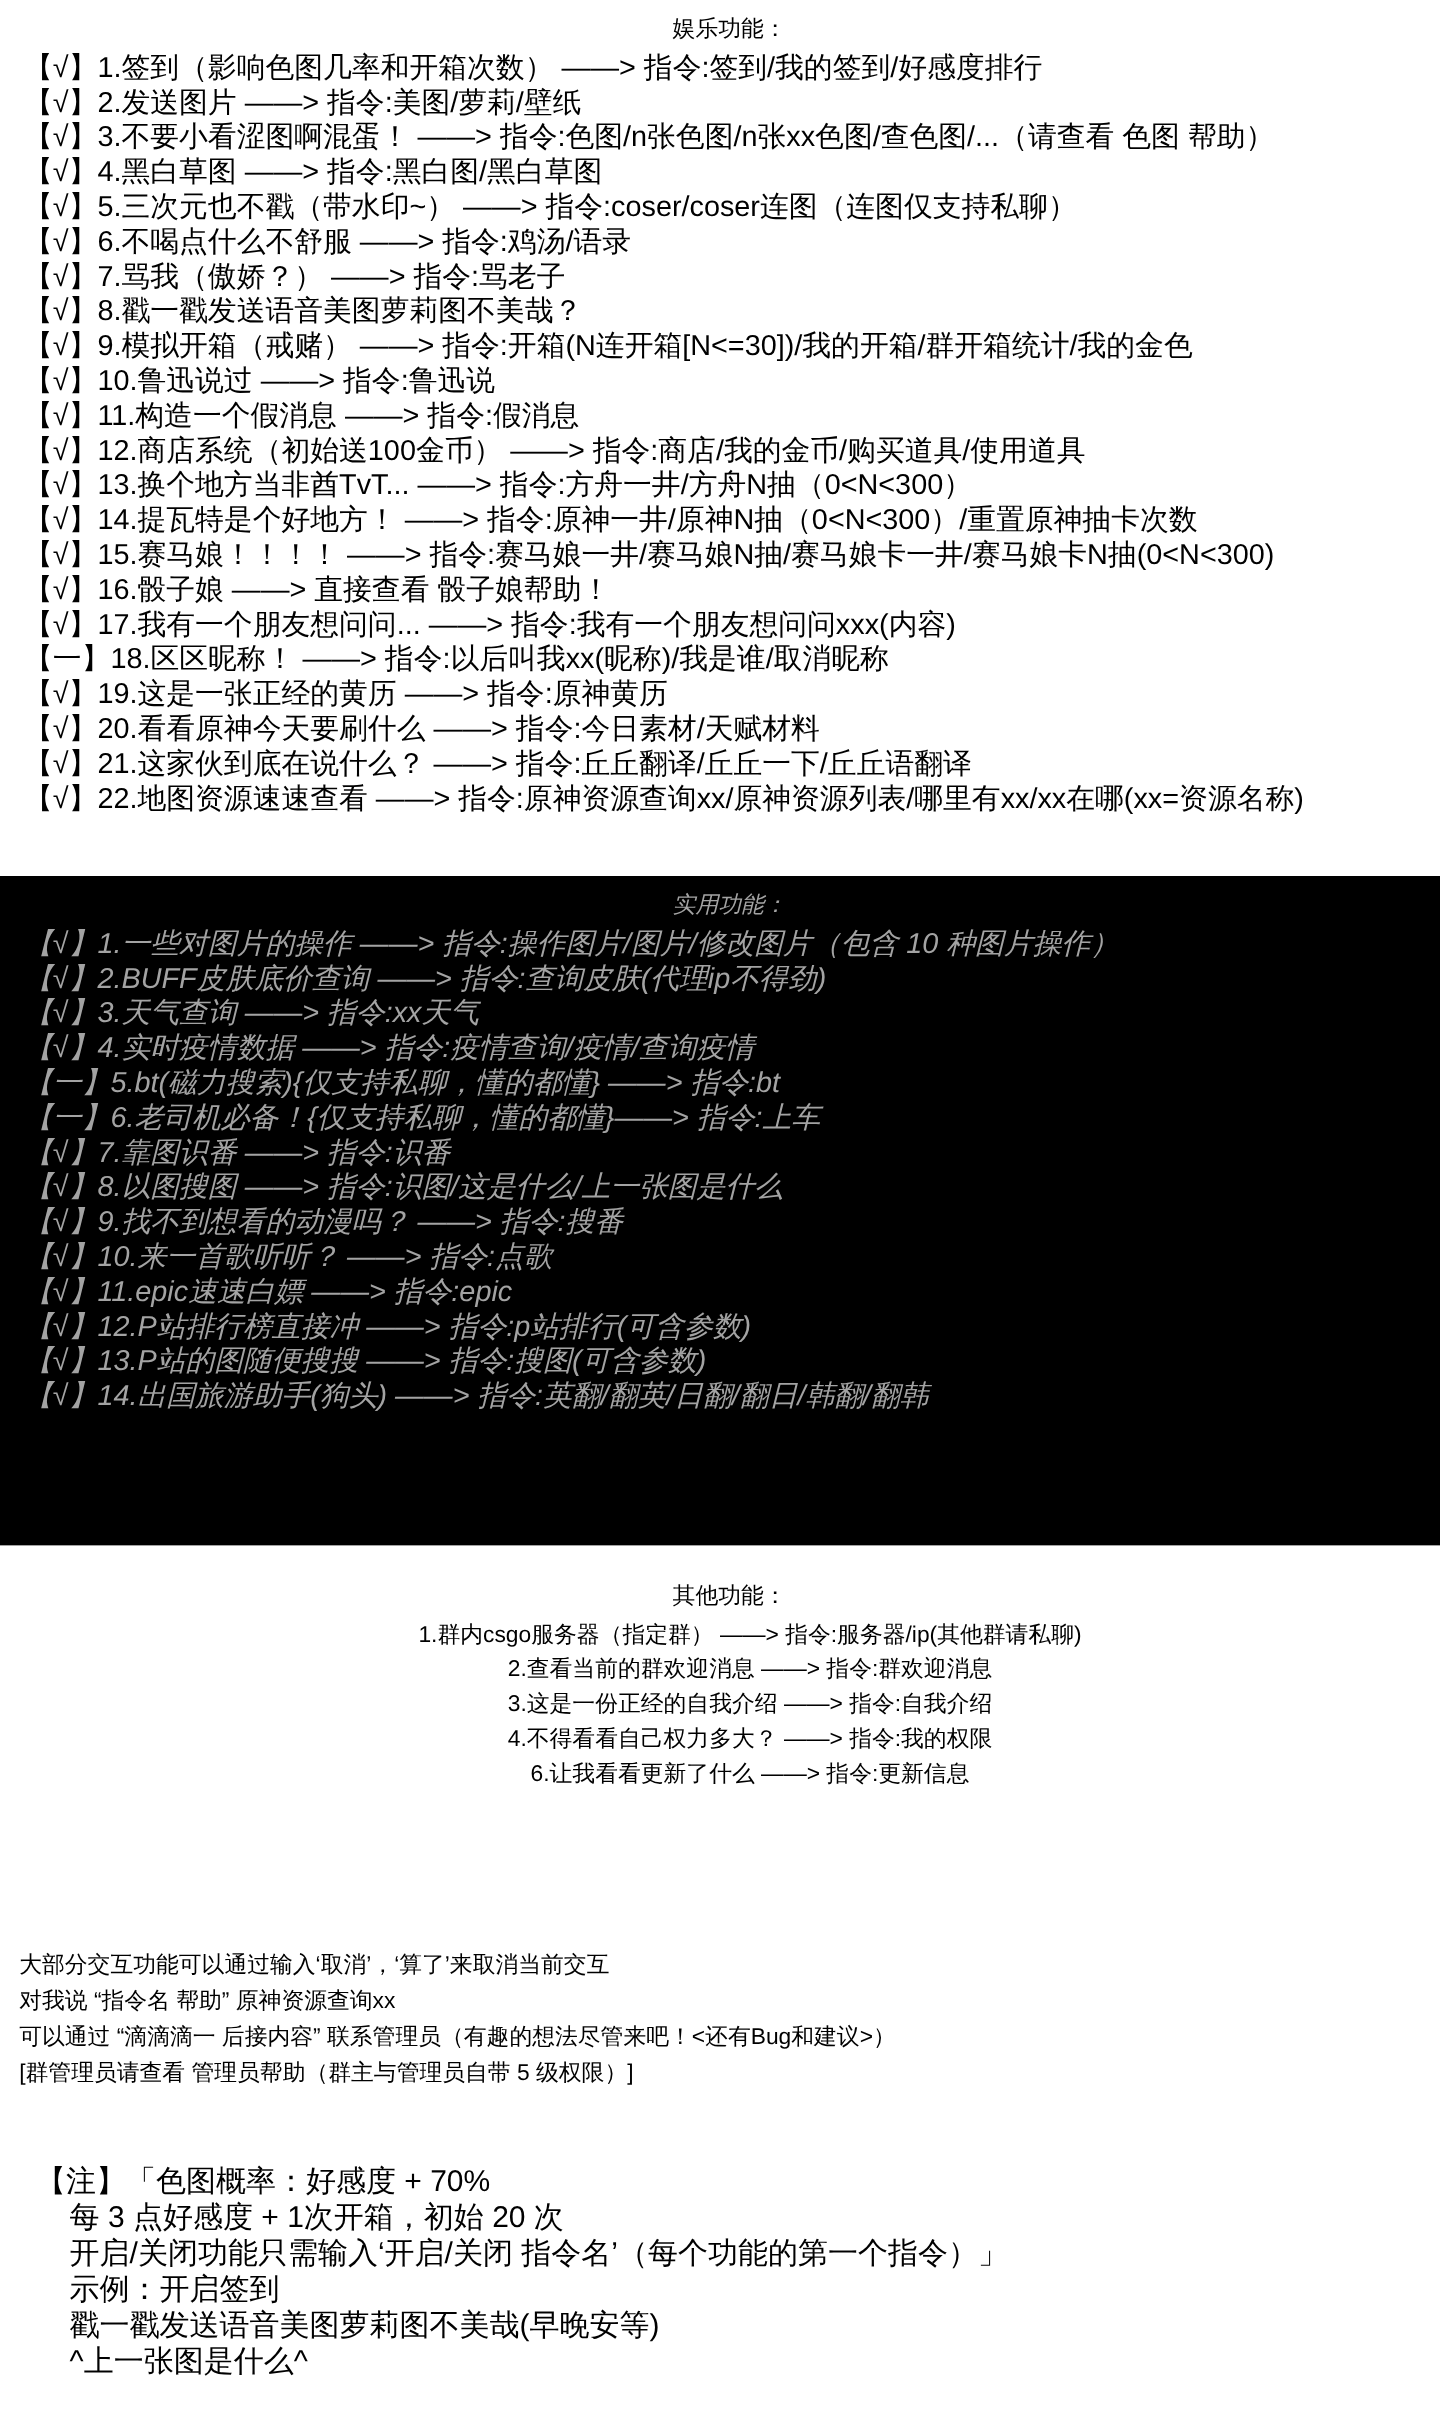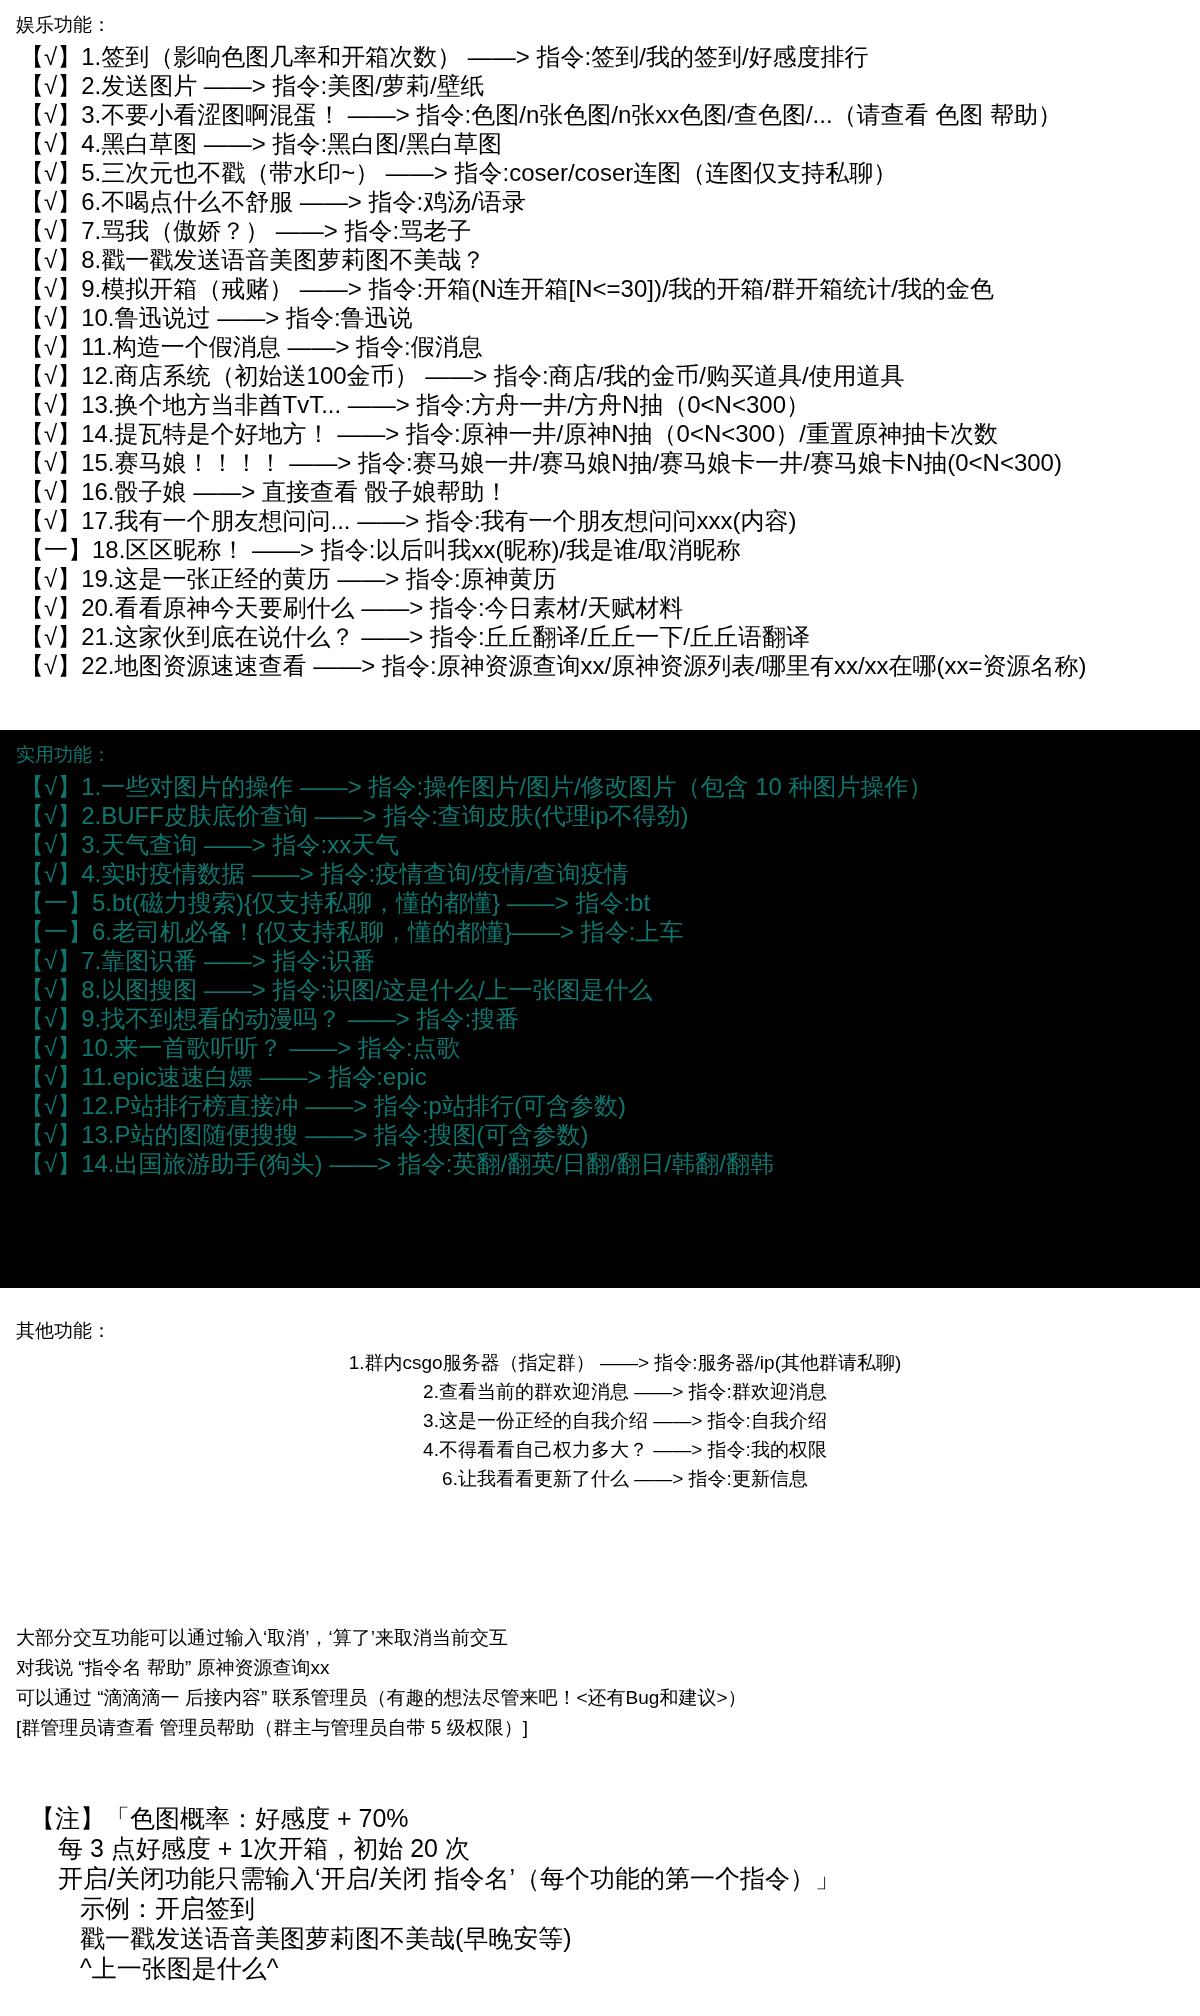--- a/index.html
+++ b/index.html
@@ -26,37 +26,38 @@
   .section.dark {
     background: #000000;
     color: #ffffff;
   }
   .section-title {
     font-size: 19px;
     line-height: 30px;
     padding-left: 16px;
     margin-bottom: 2px;
     white-space: pre;
+    text-align: center;
   }
   .line {
     font-size: 24px;
     line-height: 29px;
     white-space: pre;
     padding-left: 20px;
   }
   .line .mark {
     display: inline;
   }
   .line .txt {
     display: inline;
   }
   .section.light .line,
   .section.light .section-title { color: #000; }
   .section.dark .line,
-  .section.dark .section-title { color: #0f766e; }
+  .section.dark .section-title { color: #a3a3a3; font-style: italic; }
 
   .spacer-sm { height: 18px; }
   .spacer-md { height: 40px; }
   .spacer-lg { height: 110px; }
 
   .dark-pad { height: 100px; }
 
   .other-line {
     font-size: 19px;
     line-height: 29px;
@@ -72,21 +73,21 @@
     padding-left: 16px;
   }
   .note-line {
     font-size: 25px;
     line-height: 30px;
     white-space: pre;
     padding-left: 30px;
   }
   .note-line.first { padding-left: 30px; }
   .note-line.indent { padding-left: 58px; }
-  .note-line.indent2 { padding-left: 58px; margin-left: 22px; }
+  .note-line.indent2 { padding-left: 58px; }
 </style>
 </head>
 <body>
 
 <div class="page">
 
   <div class="section light">
     <div class="section-title">娱乐功能：</div>
     <div>
       <div class="line"><span class="mark">【√】</span><span class="txt">1.签到（影响色图几率和开箱次数） ——&gt; 指令:签到/我的签到/好感度排行</span></div>

